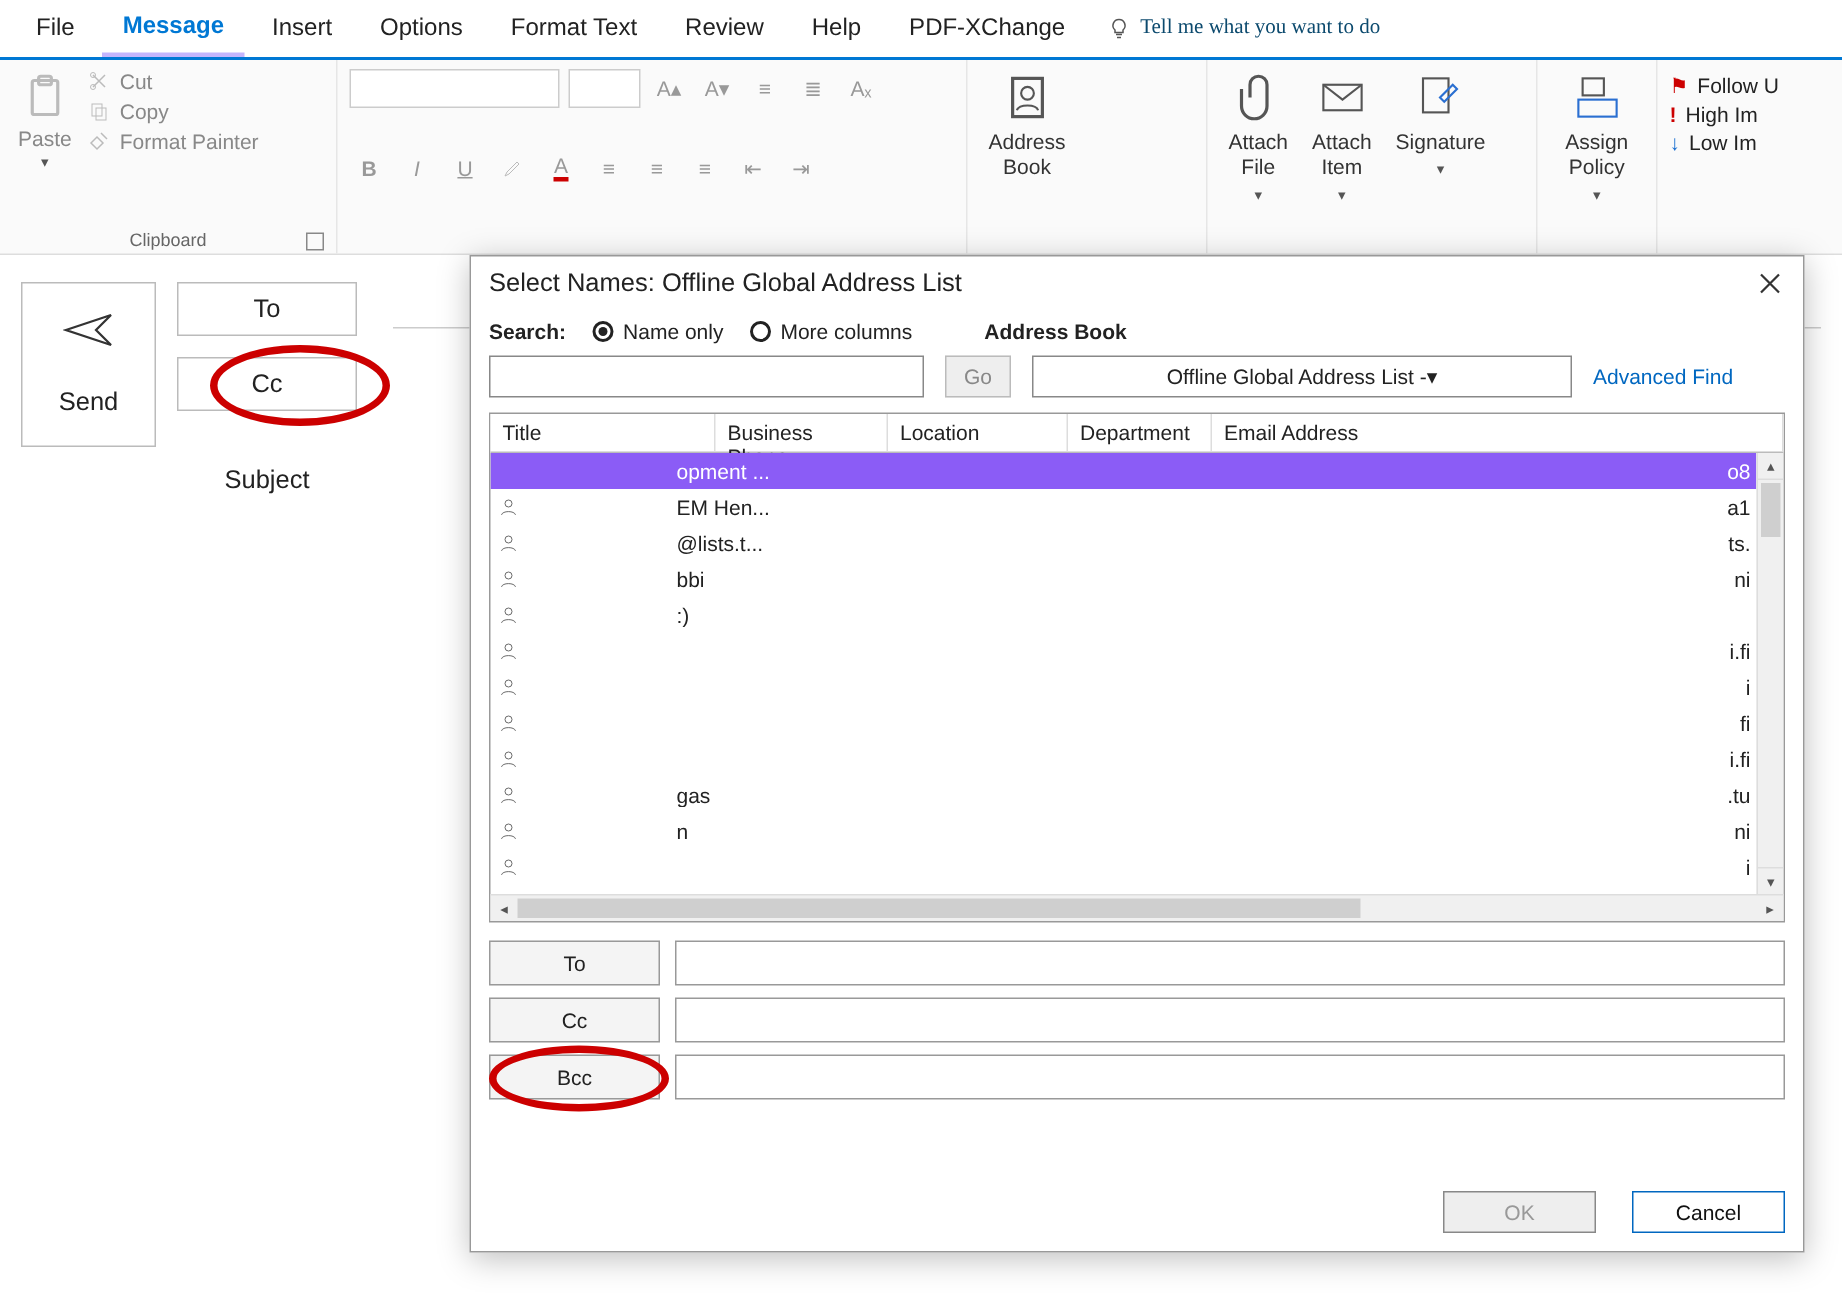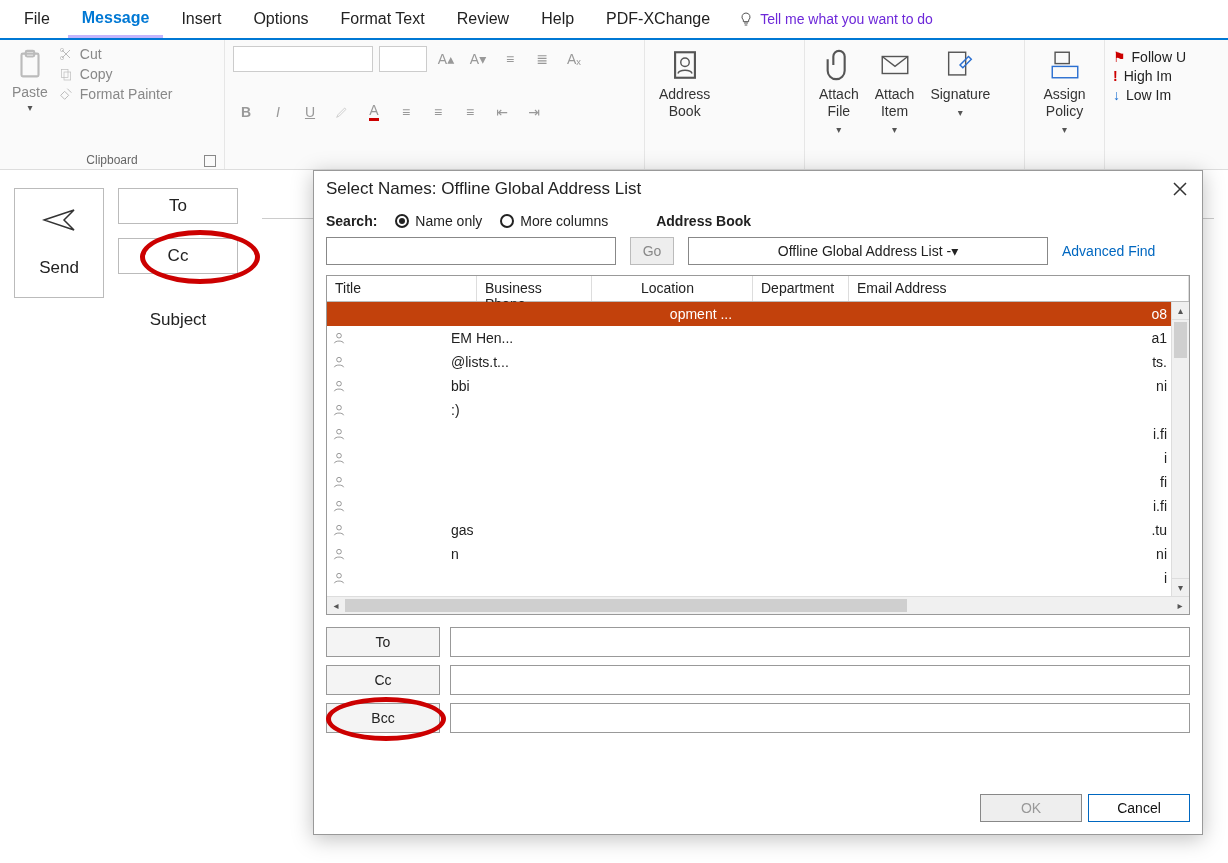--- a/index.html
+++ b/index.html
@@ -3,21 +3,21 @@
 <meta charset="utf-8">
 <style>
   * { box-sizing: border-box; }
   html, body { margin:0; padding:0; font-family: "Segoe UI", Arial, sans-serif; font-size:14px; color:#222; background:#fff; }
   body { width:1228px; height:863px; position:relative; overflow:hidden; }
 
   
   .tabs { display:flex; align-items:center; border-bottom:2px solid #0078d4; height:40px; padding:0 10px; gap:4px; }
   .tab { padding:8px 14px; font-size:16px; cursor:pointer; }
   .tab.active { color:#0078d4; border-bottom:3px solid #c4b5fd; font-weight:600; }
-  .tell-me { display:flex; align-items:center; gap:6px; margin-left:10px; color:#6d28d9; }
+  .tell-me { display:flex; align-items:center; gap:6px; margin-left:10px; color:#0c4a6e;font-family:Liberation Serif, serif; }
   .bulb { width:16px; height:16px; }
 
   
   .ribbon { display:flex; height:130px; border-bottom:1px solid #ddd; background:#fafafa; }
   .group { border-right:1px solid #e6e6e6; padding:6px 8px 2px 8px; display:flex; flex-direction:column; justify-content:space-between; }
   .group-title { text-align:center; font-size:12px; color:#666; padding:2px 0 0 0; position:relative; }
   .group-title .launcher { position:absolute; right:0; bottom:0; width:12px; height:12px; border:1px solid #888; }
   .clip-top { display:flex; gap:6px; }
   .paste-btn { display:flex; flex-direction:column; align-items:center; gap:2px; color:#888; padding:2px 4px; }
   .mini-col { display:flex; flex-direction:column; gap:4px; color:#888; }
@@ -62,43 +62,43 @@
   .radio.sel::after { content:""; width:6px; height:6px; background:#222; border-radius:50%; }
   .search-inputs { display:flex; align-items:center; gap:14px; margin-bottom:10px; }
   .tinput { border:1px solid #888; height:28px; padding:2px 6px; background:#fff; }
   .go-btn { height:28px; width:44px; border:1px solid #bbb; background:#eee; color:#888; display:flex; align-items:center; justify-content:center; }
   .ab-select { flex:0 0 360px; height:28px; border:1px solid #888; display:flex; align-items:center; justify-content:center; padding:0 8px; }
   .adv-link { color:#0067c0; cursor:pointer; }
 
   .list-box { border:1px solid #999; height:340px; display:flex; flex-direction:column; }
   .lhead { display:flex; height:26px; border-bottom:1px solid #bbb; background:#fff; font-size:14px; }
   .lhead .col { border-right:1px solid #ddd; padding:4px 8px; }
-  .c-name{width:195px;} .c-title{width:150px;} .c-phone{width:115px;} .c-loc{width:120px;margin-left:41px;} .c-dept{width:96px;} .c-email{flex:1;}
+  .c-name{width:195px;} .c-title{width:150px;} .c-phone{width:115px;} .c-loc{width:120px;} .c-dept{width:96px;} .c-email{flex:1;}
   .lbody { flex:1; position:relative; overflow:hidden; display:flex; }
   .rows { flex:1; overflow:hidden; }
   .row { display:flex; align-items:center; height:24px; font-size:14px; }
-  .row.sel { background:#c2410c; color:#fff;text-align:center; }
+  .row.sel { background:#8b5cf6; color:#fff; }
   .row .ic { width:24px; display:flex; align-items:center; justify-content:center; }
   .row .nm { padding-left:100px; width:600px; white-space:nowrap; overflow:hidden; text-overflow:clip; }
   .row .em { margin-left:auto; padding-right:4px; white-space:nowrap; }
   .vscroll { width:18px; background:#f0f0f0; border-left:1px solid #ddd; position:relative; }
   .vsc-up, .vsc-dn { height:18px; display:flex; align-items:center; justify-content:center; font-size:10px; color:#555; }
   .vsc-up{border-bottom:1px solid #ddd;} .vsc-dn{position:absolute;bottom:0;left:0;right:0;border-top:1px solid #ddd;}
   .vsc-thumb { position:absolute; left:2px; right:2px; top:20px; height:36px; background:#cfcfcf; }
   .hscroll { height:18px; background:#f0f0f0; border-top:1px solid #ddd; display:flex; align-items:center; }
   .hsc-l,.hsc-r{width:18px;text-align:center;font-size:10px;color:#555;}
   .hsc-track{flex:1;position:relative;height:100%;}
   .hsc-thumb{position:absolute;left:0;top:2px;bottom:2px;width:68%;background:#cfcfcf;}
 
   .recip-rows { margin-top:12px; display:flex; flex-direction:column; gap:8px; position:relative; }
   .recip-row { display:flex; align-items:center; gap:10px; }
   .recip-btn { width:114px; height:30px; border:1px solid #999; background:#f4f4f4; display:flex; align-items:center; justify-content:center; }
   .recip-input { flex:1; height:30px; border:1px solid #999; background:#fff; }
 
-  .dlg-actions { display:flex; justify-content:flex-end; gap:6px; padding:10px 12px 12px 0; }
+  .dlg-actions { display:flex; justify-content:flex-end; gap:24px; padding:10px 12px 12px 0; }
   .dlg-btn { width:102px; height:28px; border:1px solid #888; display:flex; align-items:center; justify-content:center; }
   .dlg-btn.ok { background:#eee; color:#999; }
   .dlg-btn.cancel { border-color:#0067c0; color:#111; }
 
   svg { display:block; }
 </style>
 </head>
 <body>
 
 <div class="tabs">

